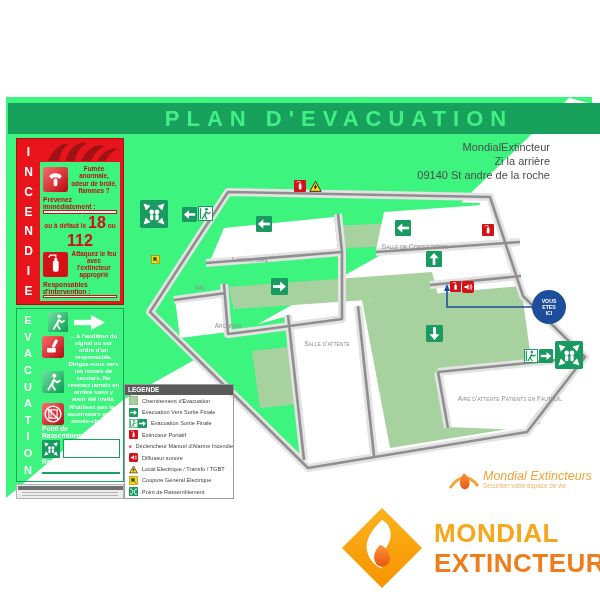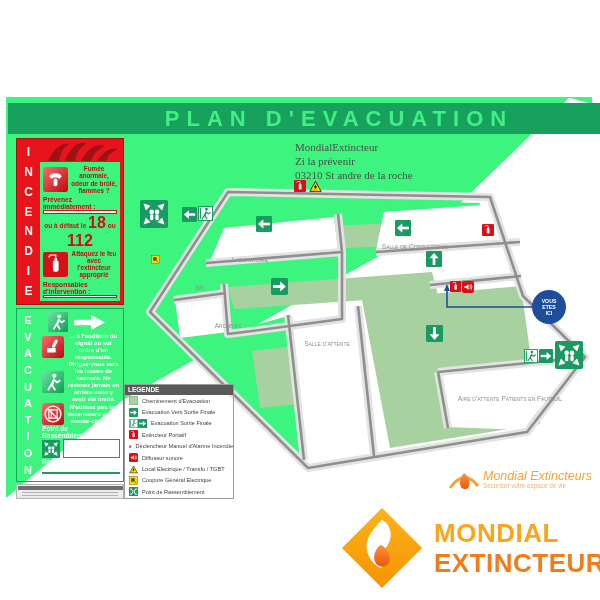--- a/index.html
+++ b/index.html
@@ -7,22 +7,22 @@
        font-family:"Liberation Sans", sans-serif;overflow:hidden;}
   #scene{position:absolute;left:0;top:0;z-index:0;}
   .abs{position:absolute;}
 
   
   #titlebar{left:8px;top:103px;width:584px;height:31px;background:#18a15d;
             display:flex;align-items:center;justify-content:center;z-index:3;padding-left:39px;}
   #titlebar span{color:#41f083;font-weight:bold;font-size:22px;letter-spacing:7px;}
 
   
-  #address{left:295px;top:140px;width:255px;text-align:left;color:#4c4c4c;
-           font-size:11px;line-height:14px;z-index:3;font-family:Liberation Serif, serif;}
+  #address{left:295px;top:140px;width:255px;text-align:right;color:#4c4c4c;
+           font-size:11px;line-height:14px;z-index:3;}
 
   
   #incendie-panel{left:16px;top:138px;width:108px;height:167px;background:#e8141c;
                   border:1px solid #b00d12;display:flex;z-index:4;box-sizing:border-box;}
   .vband{display:flex;flex-direction:column;align-items:center;justify-content:space-around;
          color:#fff;font-weight:bold;padding:3px 0;}
   #incendie-panel .vband{width:23px;font-size:12px;}
   #inc-flames{position:absolute;left:27px;top:1px;}
   #inc-inner{flex:1;margin:23px 3px 3px 0;background:#3df47e;padding:3px 3px;
              display:flex;flex-direction:column;justify-content:space-between;}
@@ -232,22 +232,22 @@
     </g>
   </g>
 </svg>
 
 <div class="abs" id="titlebar">
   <span>PLAN D'EVACUATION</span>
 </div>
 
 <div class="abs" id="address">
   <div>MondialExtincteur</div>
-  <div>Zi la prévenir</div>
-  <div>03210 St andre de la roche</div>
+  <div>Zi la arrière</div>
+  <div>09140 St andre de la roche</div>
 </div>
 
 <div class="abs" id="incendie-panel">
   <svg id="inc-flames" width="78" height="22" viewBox="0 0 78 22">
     <path d="M4,21 Q13,2 25,4 Q17,8 15,21 Z" fill="#9e1115"></path>
     <path d="M21,21 Q29,0 43,3 Q33,8 31,21 Z" fill="#9e1115"></path>
     <path d="M37,21 Q47,2 61,6 Q51,10 47,21 Z" fill="#9e1115"></path>
     <path d="M53,21 Q63,6 74,9 Q65,12 62,21 Z" fill="#9e1115"></path>
   </svg>
   <div class="vband" id="inc-band">

